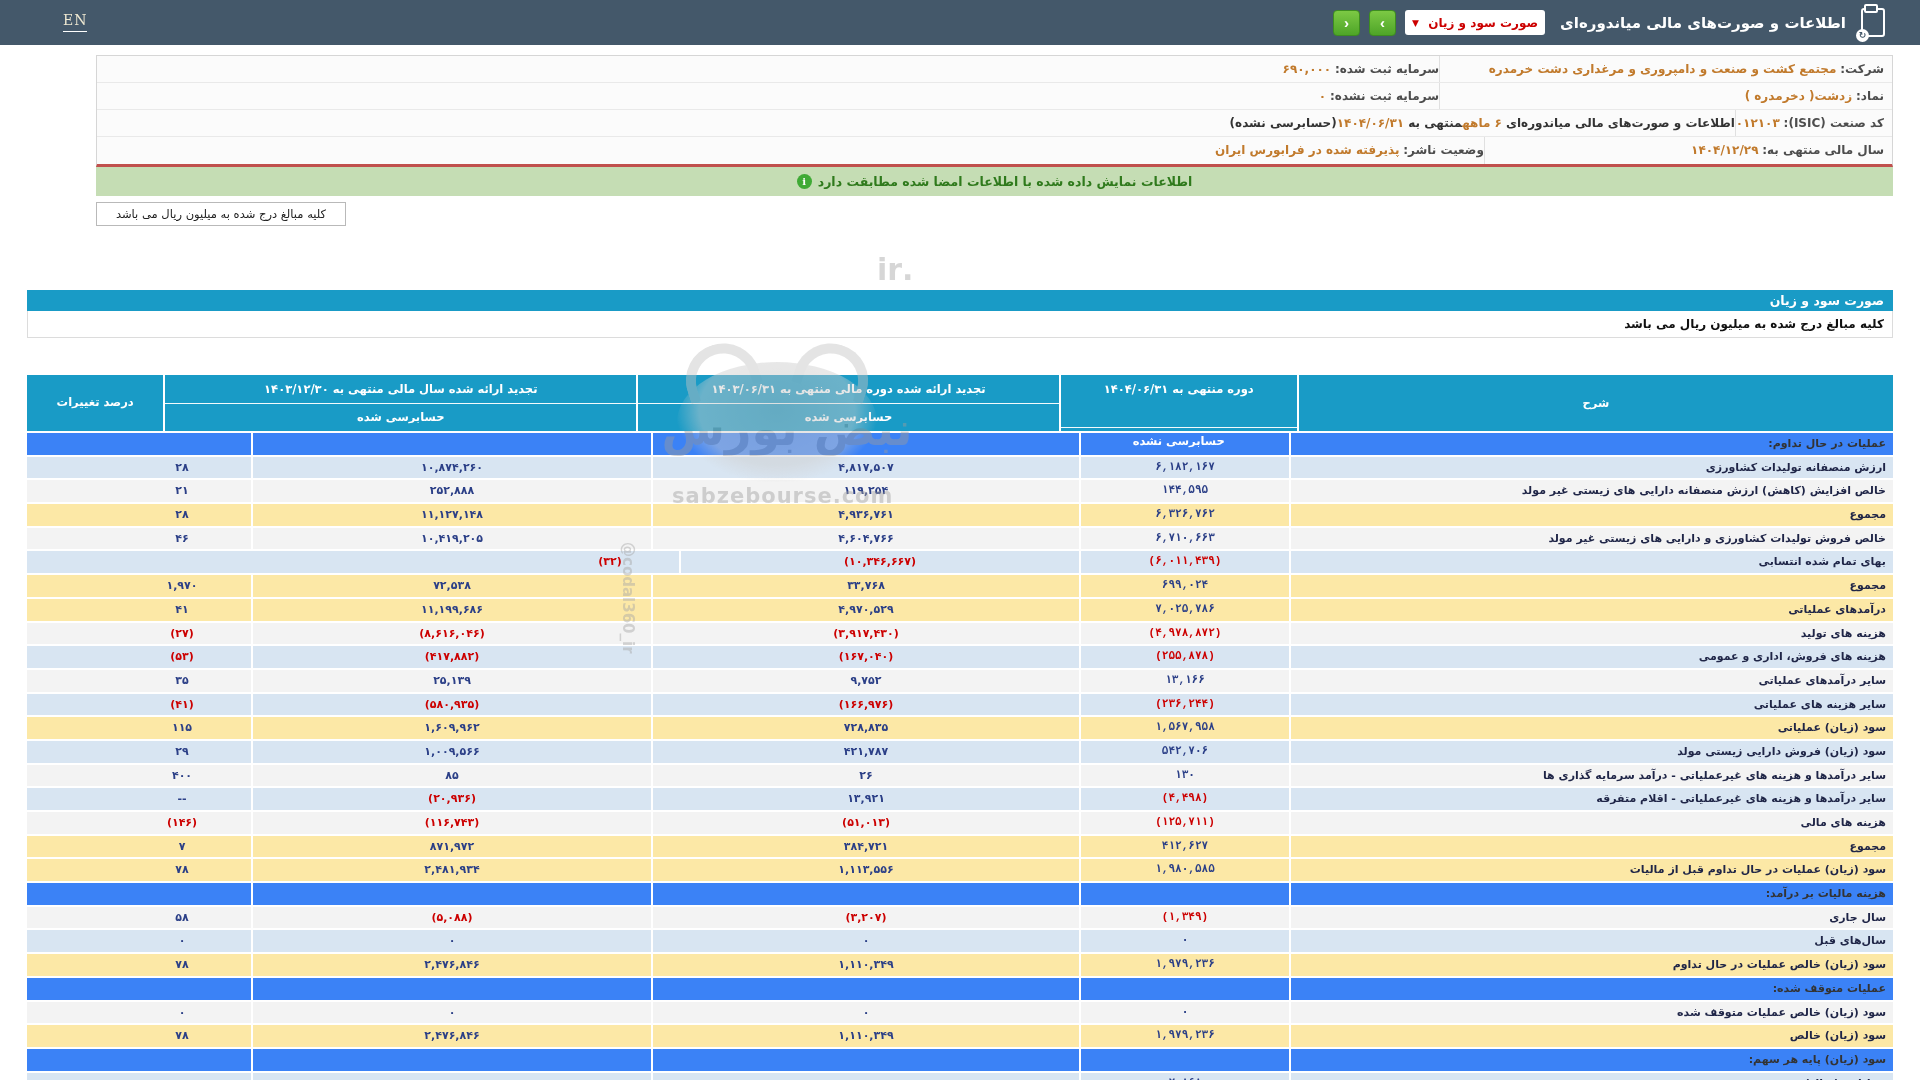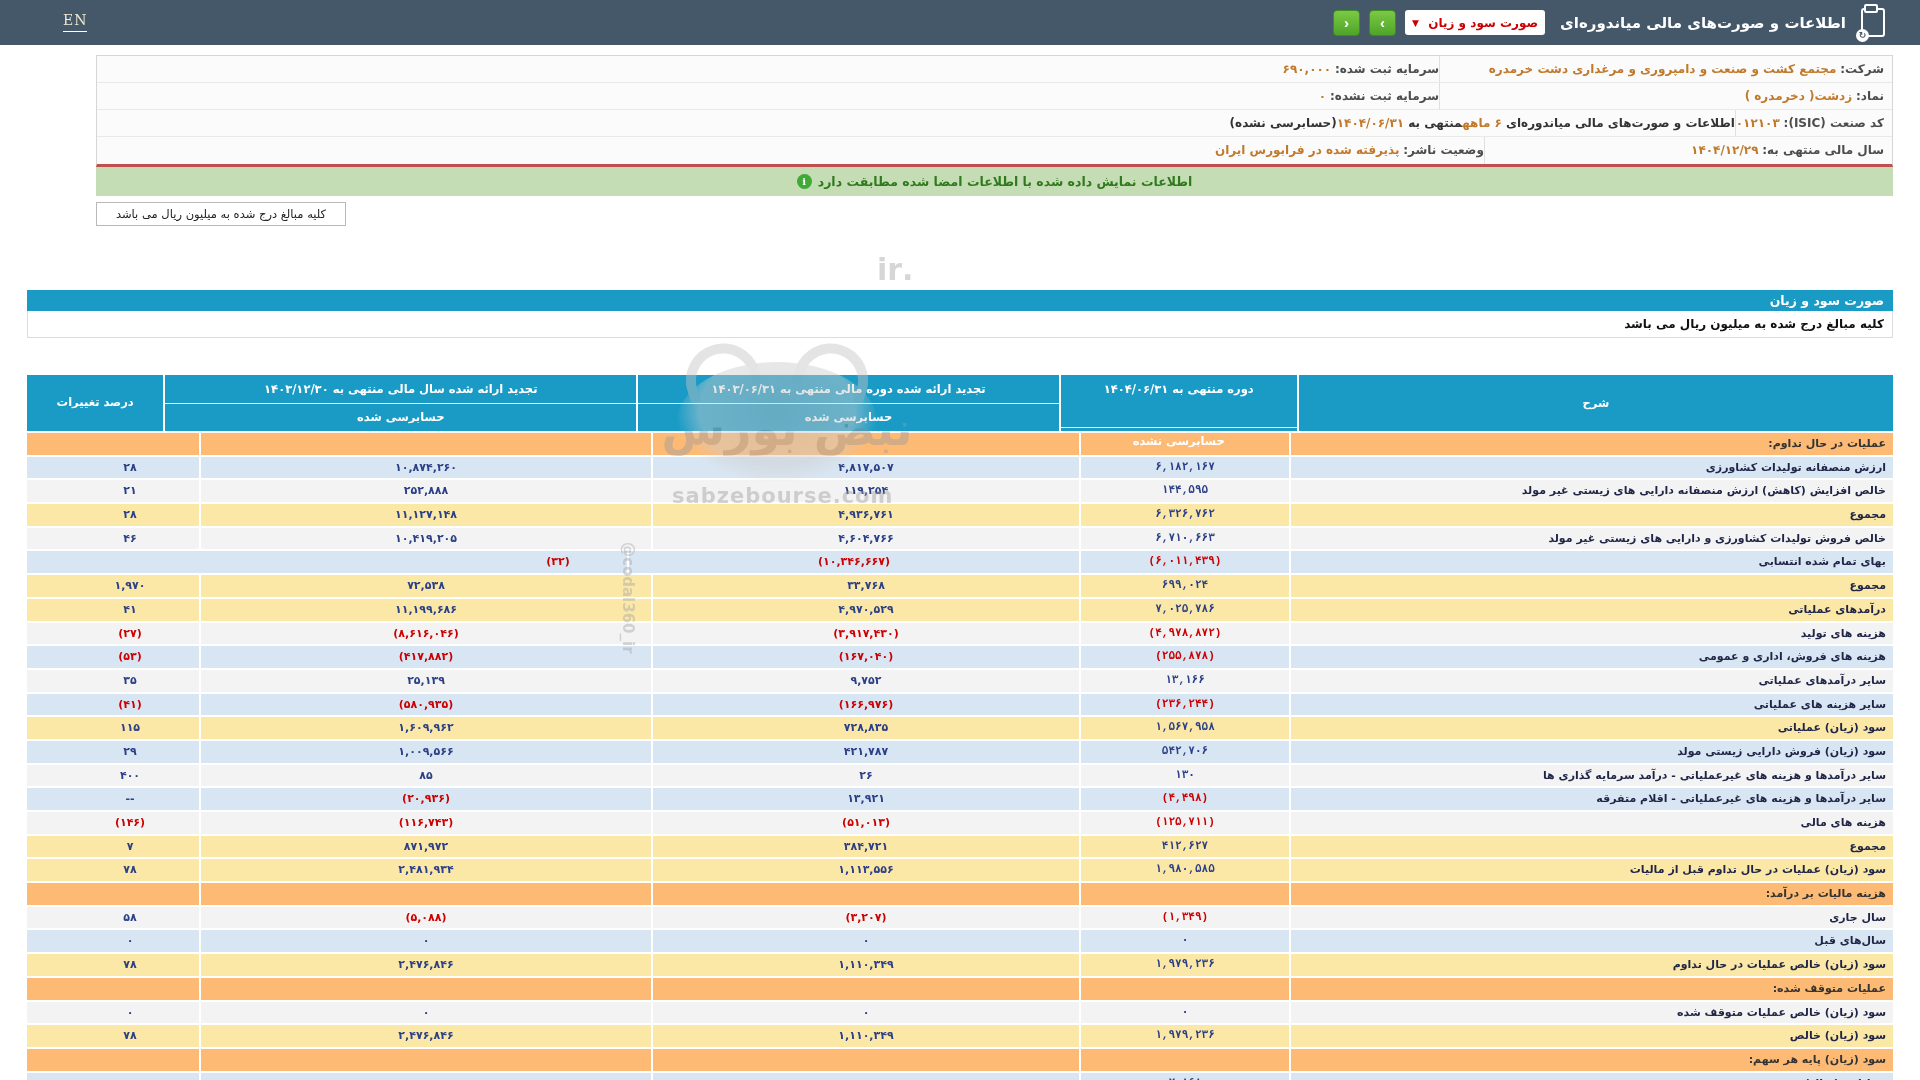--- a/index.html
+++ b/index.html
@@ -67,26 +67,26 @@
   .h-cur { width: 241px; gap: 24px; } .h-prior { width: 428px; } .h-year { width: 479px; }
   .h-top { height: 28px; line-height: 28px; }
   .h-sub { height: 28px; line-height: 27px; border-top: 1px solid rgba(255,255,255,.95); }
 
   .trow { display: flex; height: 21.7px; line-height: 21.7px; margin-bottom: 2px;
     font-size: 11px; font-weight: bold; }
   .trow > div:not(:last-child) { border-left: 2px solid #fff; }
   .c-desc { width: 604px; text-align: right; padding-right: 7px; color: #1f2547;
     overflow: hidden; white-space: nowrap; }
   .c-val  { text-align: center; color: #2b3f87; overflow: hidden; white-space: nowrap; }
-  .c-cur { width: 210px; font-family: Liberation Mono, monospace; } .c-prior { width: 428px; } .c-year { width: 452px; }
+  .c-cur { width: 210px; font-family: Liberation Mono, monospace; } .c-prior { width: 428px; } .c-year { width: 400px; }
   .c-pct { width: 138px; text-align: center; color: #2b3f87; }
   .bg-b { background: #d8e5f2; }
   .bg-w { background: #f3f3f3; }
   .bg-y { background: #fce8a6; }
-  .bg-g { background: #fdba74; }
+  .bg-g { background: #3b82f6; }
   .bg-g .c-desc { color: #333; }
   .neg { color: #cc0000 !important; }
 
   
   .watermark { position: absolute; top: -38px; left: 530px; width: 430px; height: 430px;
     pointer-events: none; opacity: .45; z-index: 5; }
   .wm-ir { position: absolute; top: 0; left: 320px; font-size: 30px; color: #a6a6a6; font-weight: bold; }
   .wm-bull { position: absolute; top: 110px; left: 120px; width: 200px; height: 120px;
     background: radial-gradient(ellipse at 50% 40%, #bfbfbf 0%, #cfcfcf 55%, transparent 72%);
     border-radius: 50% 50% 45% 45%; }

